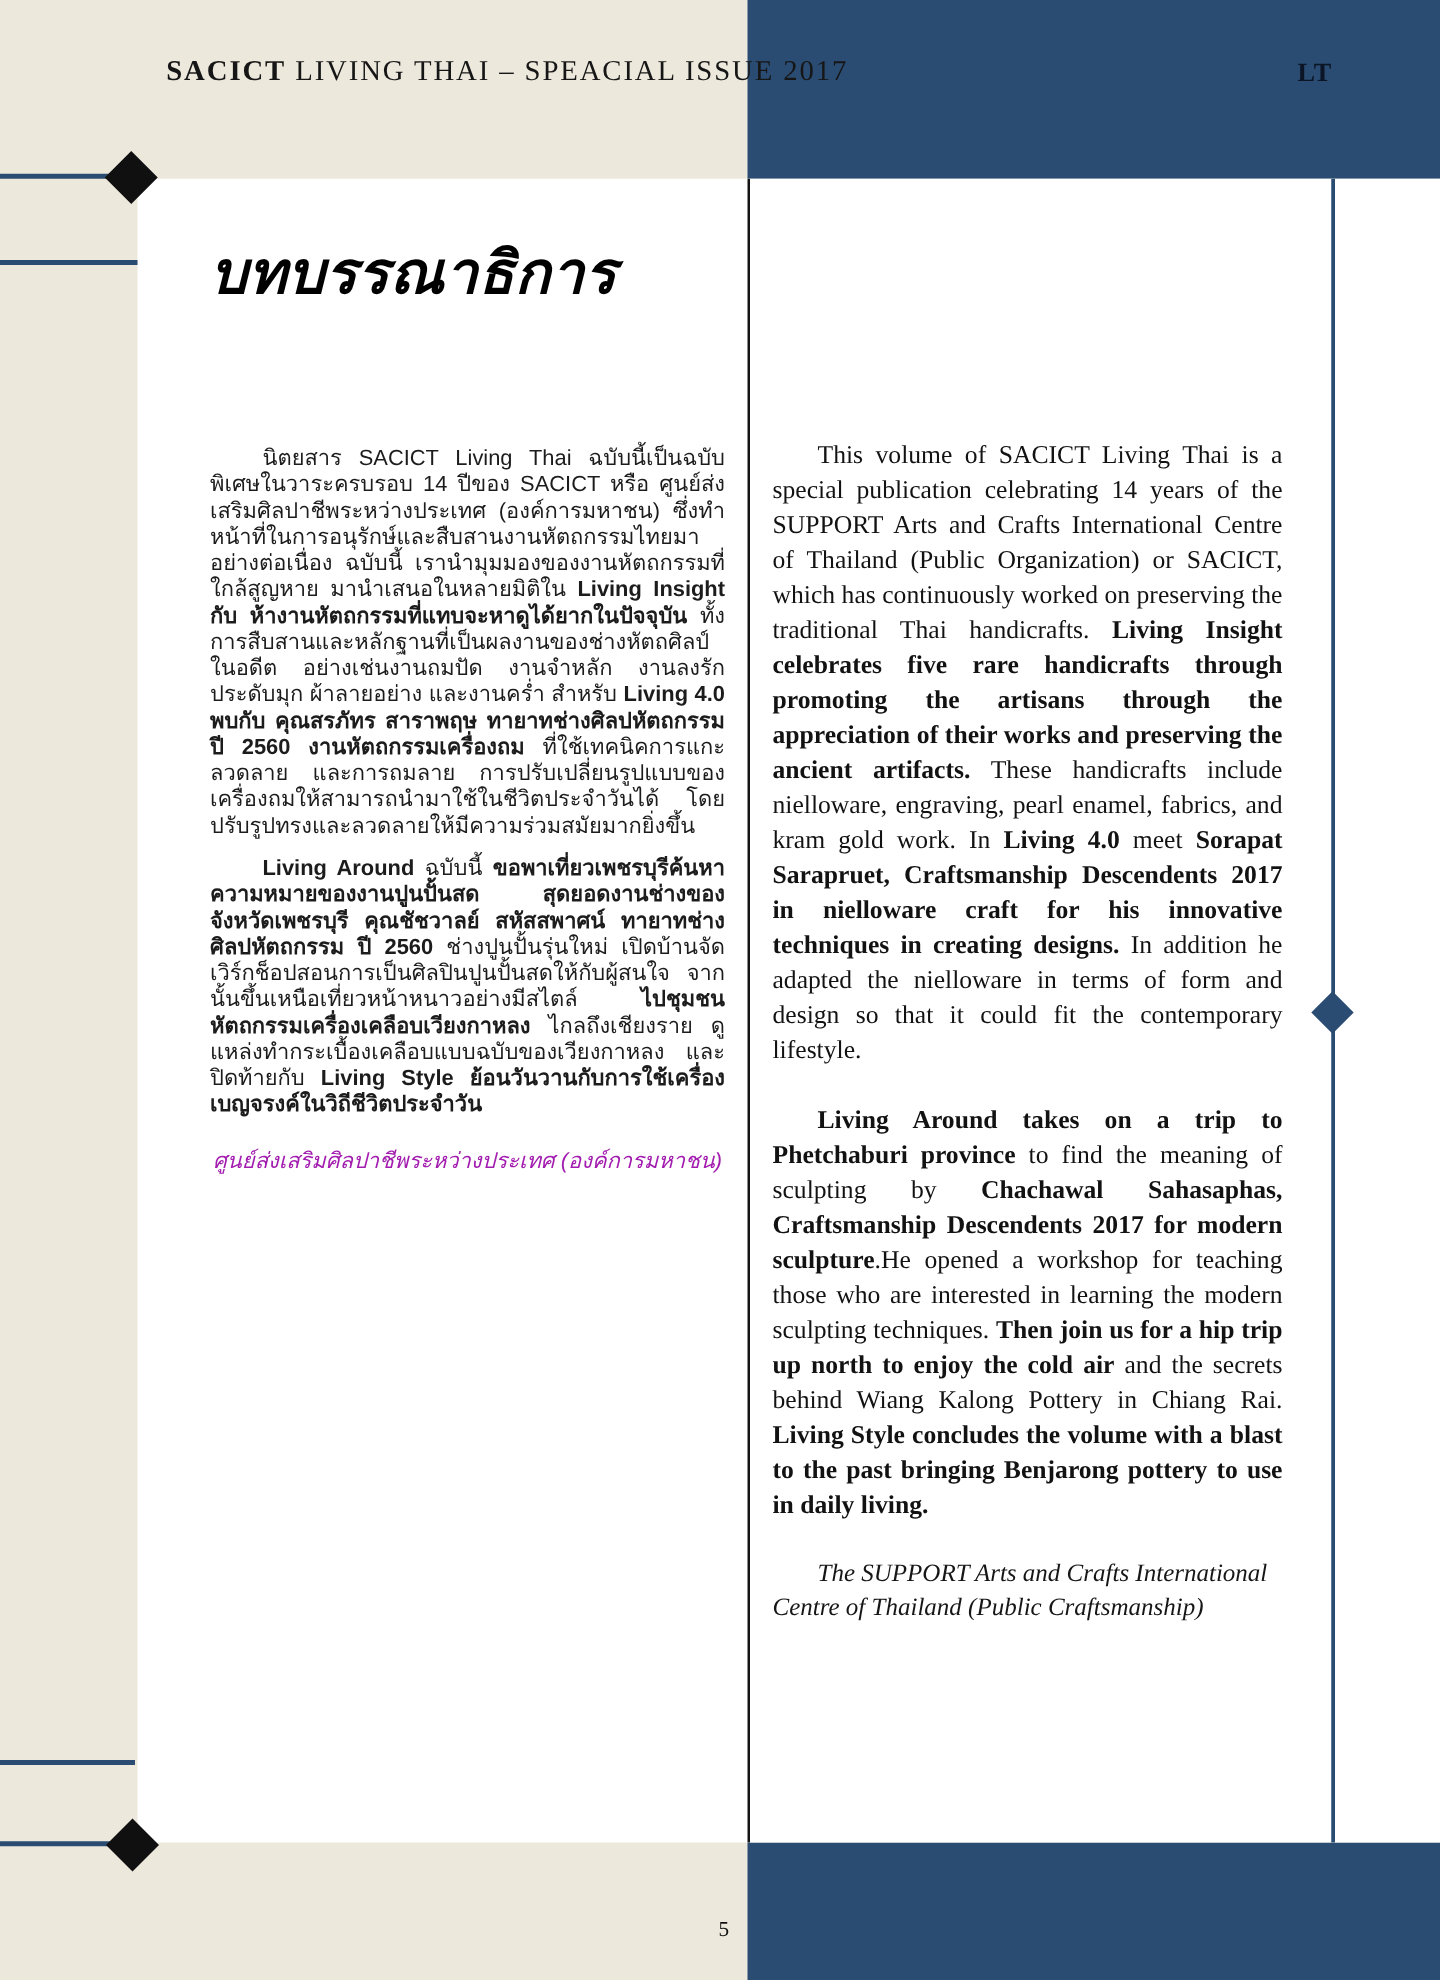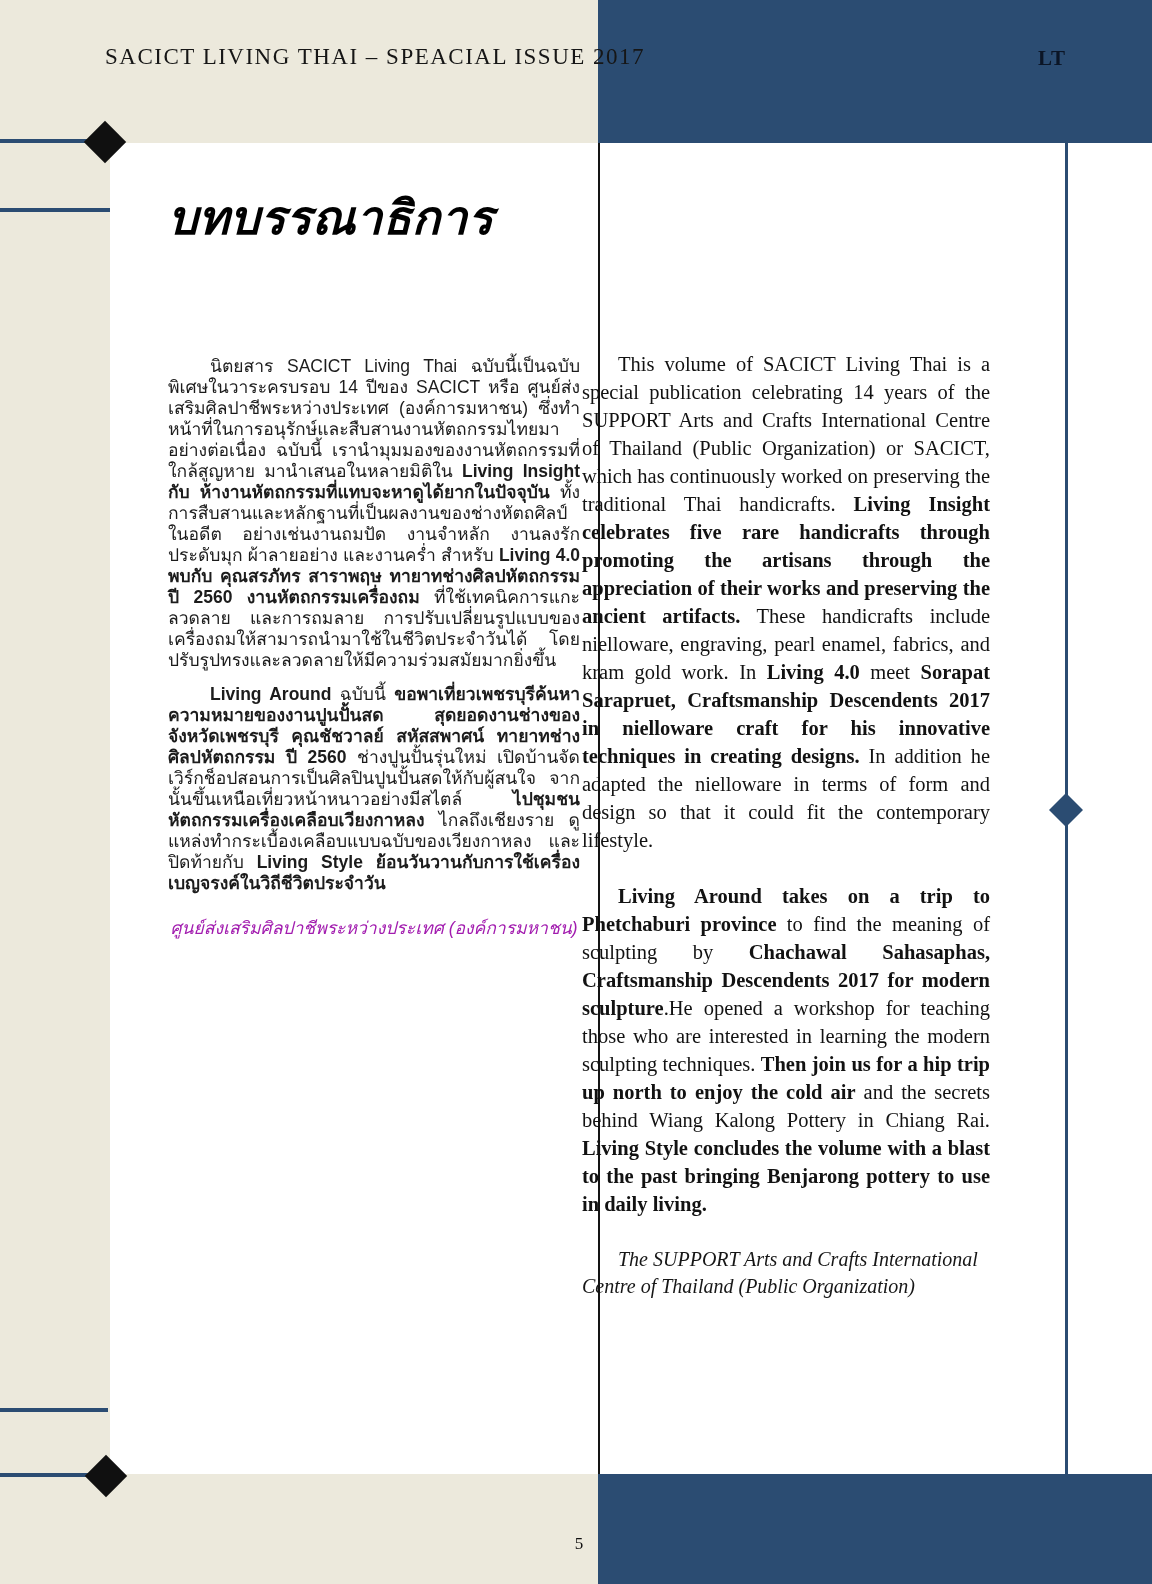--- a/index.html
+++ b/index.html
@@ -25,21 +25,21 @@
   .diamond.blue{width:24px;height:24px;background:#2B4C72;}
   .diamond.d1{left:90px;top:127px;}
   .diamond.d2{left:91px;top:1461px;}
   .diamond.d3{left:1054px;top:798px;}
 
   .page-header{
     position:absolute;left:105px;top:44px;
     font-family:"Liberation Serif", serif;
     font-size:23px;letter-spacing:1.5px;color:#161616;
   }
-  .page-header .b{font-weight:normal;}
+  .page-header .b{font-weight:bold;margin-left:28px;}
   .corner-logo{
     position:absolute;left:1038px;top:46px;width:44px;text-align:left;
     font-family:"Liberation Serif", serif;
     font-weight:bold;font-size:21px;color:#0b1526;letter-spacing:1px;
   }
 
   .title-block{position:absolute;left:168px;top:192px;}
   .title-thai{
     font-family:"Liberation Sans", sans-serif;
     font-size:47px;font-weight:bold;color:#000000;line-height:1.12;letter-spacing:0.5px;font-style:italic;
@@ -55,21 +55,21 @@
     font-size:17.5px;line-height:21px;text-align:justify;color:#1c1c1c;
   }
   .thai-col p{margin:0;text-indent:42px;}
   .thai-col p + p{margin-top:13px;}
   .thai-signature{
     margin-top:24px;text-align:center;font-style:italic;text-indent:0;
     font-size:17.5px;color:#a21caf;
   }
 
   .en-col{
-    position:absolute;left:582px;top:350px;width:408px;
+    position:absolute;left:618px;top:350px;width:408px;
     font-family:"Liberation Serif", serif;
     font-size:20.5px;line-height:28px;text-align:justify;color:#121212;
   }
   .en-col p{margin:0;text-indent:36px;}
   .en-col p + p{margin-top:28px;}
   .en-signature{
     margin-top:28px;font-style:italic;font-size:20px;line-height:27px;
     text-indent:36px;text-align:left;color:#161616;
   }
 
@@ -105,16 +105,16 @@
 
 <div class="thai-col">
   <p><span>นิตยสาร SACICT Living Thai ฉบับนี้เป็นฉบับพิเศษในวาระครบรอบ 14 ปีของ SACICT หรือ ศูนย์ส่งเสริมศิลปาชีพระหว่างประเทศ (องค์การมหาชน) ซึ่งทำหน้าที่ในการอนุรักษ์และสืบสานงานหัตถกรรมไทยมาอย่างต่อเนื่อง ฉบับนี้ เรานำมุมมองของงานหัตถกรรมที่ใกล้สูญหาย มานำเสนอในหลายมิติใน </span><span class="b">Living Insight กับ ห้างานหัตถกรรมที่แทบจะหาดูได้ยากในปัจจุบัน</span><span> ทั้งการสืบสานและหลักฐานที่เป็นผลงานของช่างหัตถศิลป์ในอดีต อย่างเช่นงานถมปัด งานจำหลัก งานลงรักประดับมุก ผ้าลายอย่าง และงานคร่ำ สำหรับ </span><span class="b">Living 4.0 พบกับ คุณสรภัทร สาราพฤษ ทายาทช่างศิลปหัตถกรรม ปี 2560 งานหัตถกรรมเครื่องถม</span><span> ที่ใช้เทคนิคการแกะลวดลาย และการถมลาย การปรับเปลี่ยนรูปแบบของเครื่องถมให้สามารถนำมาใช้ในชีวิตประจำวันได้ โดยปรับรูปทรงและลวดลายให้มีความร่วมสมัยมากยิ่งขึ้น</span></p>
   <p><span class="b">Living Around</span><span> ฉบับนี้ </span><span class="b">ขอพาเที่ยวเพชรบุรีค้นหาความหมายของงานปูนปั้นสด สุดยอดงานช่างของจังหวัดเพชรบุรี คุณชัชวาลย์ สหัสสพาศน์ ทายาทช่างศิลปหัตถกรรม ปี 2560</span><span> ช่างปูนปั้นรุ่นใหม่ เปิดบ้านจัดเวิร์กช็อปสอนการเป็นศิลปินปูนปั้นสดให้กับผู้สนใจ จากนั้นขึ้นเหนือเที่ยวหน้าหนาวอย่างมีสไตล์ </span><span class="b">ไปชุมชนหัตถกรรมเครื่องเคลือบเวียงกาหลง</span><span> ไกลถึงเชียงราย ดูแหล่งทำกระเบื้องเคลือบแบบฉบับของเวียงกาหลง และปิดท้ายกับ </span><span class="b">Living Style ย้อนวันวานกับการใช้เครื่องเบญจรงค์ในวิถีชีวิตประจำวัน</span></p>
   <div class="thai-signature">ศูนย์ส่งเสริมศิลปาชีพระหว่างประเทศ (องค์การมหาชน)</div>
 </div>
 
 <div class="en-col">
   <p><span>This volume of SACICT Living Thai is a special publication celebrating 14 years of the SUPPORT Arts and Crafts International Centre of Thailand (Public Organization) or SACICT, which has continuously worked on preserving the traditional Thai handicrafts. </span><span class="b">Living Insight celebrates five rare handicrafts through promoting the artisans through the appreciation of their works and preserving the ancient artifacts.</span><span> These handicrafts include nielloware, engraving, pearl enamel, fabrics, and kram gold work. In </span><span class="b">Living 4.0</span><span> meet </span><span class="b">Sorapat Sarapruet, Craftsmanship Descendents 2017 in nielloware craft for his innovative techniques in creating designs.</span><span> In addition he adapted the nielloware in terms of form and design so that it could fit the contemporary lifestyle.</span></p>
   <p><span class="b">Living Around takes on a trip to Phetchaburi province</span><span> to find the meaning of sculpting by </span><span class="b">Chachawal Sahasaphas, Craftsmanship Descendents 2017 for modern sculpture</span><span>.He opened a workshop for teaching those who are interested in learning the modern sculpting techniques. </span><span class="b">Then join us for a hip trip up north to enjoy the cold air</span><span> and the secrets behind Wiang Kalong Pottery in Chiang Rai. </span><span class="b">Living Style concludes the volume with a blast to the past bringing Benjarong pottery to use in daily living.</span></p>
-  <div class="en-signature">The SUPPORT Arts and Crafts International Centre of Thailand (Public Organization)</div>
+  <div class="en-signature">The SUPPORT Arts and Crafts International Centre of Thailand (Public Craftsmanship)</div>
 </div>
 
 <div class="page-number">5</div>
 
 </body></html>

